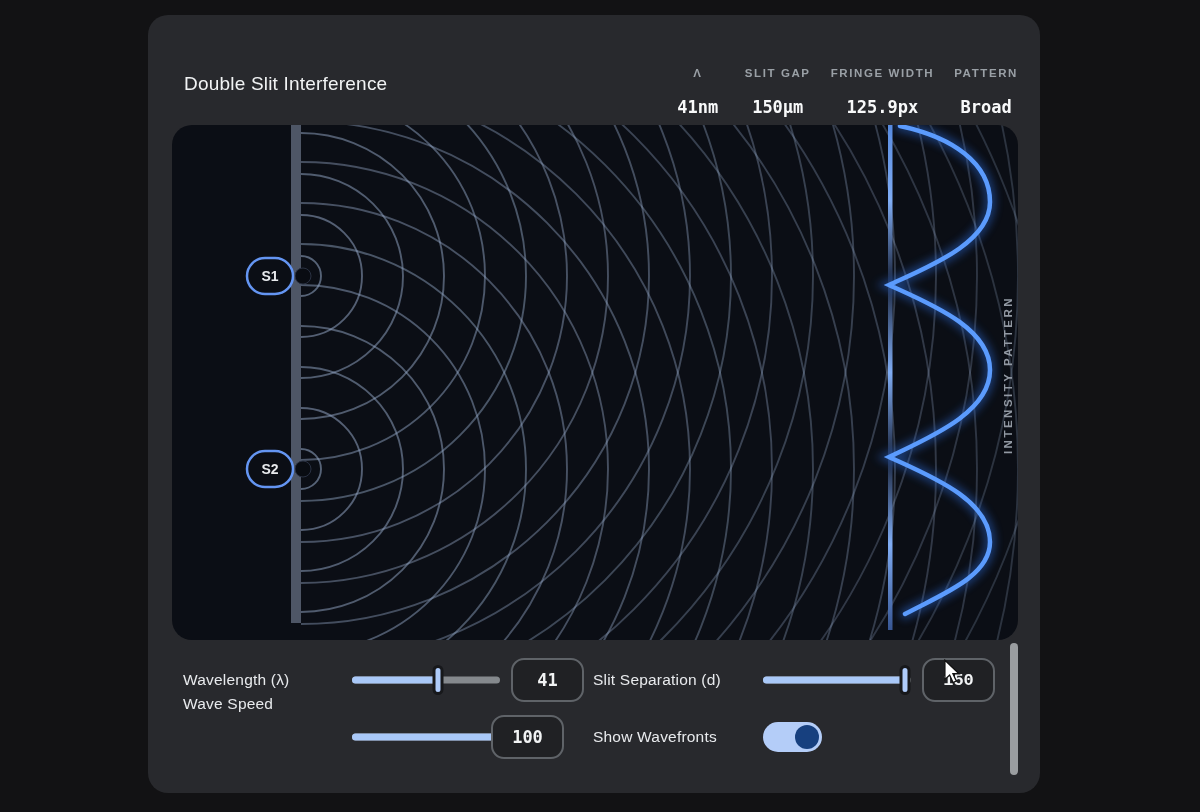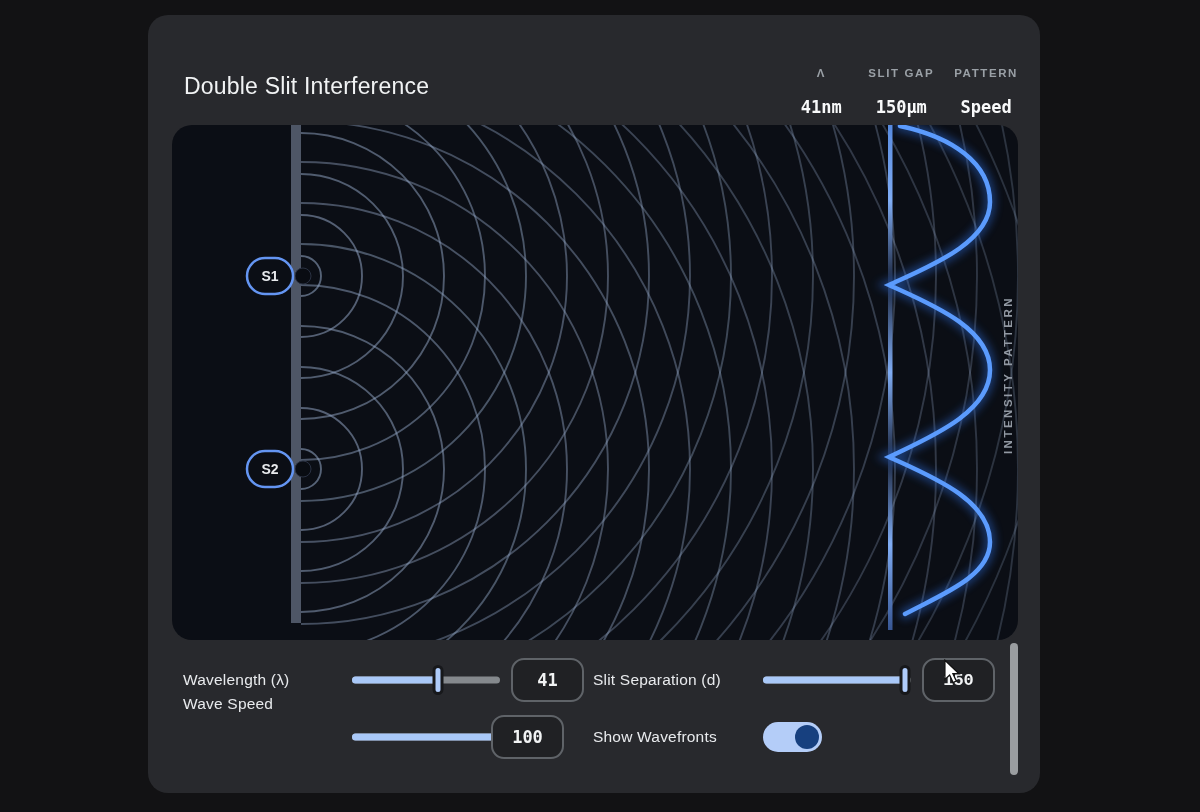--- a/index.html
+++ b/index.html
@@ -9,21 +9,21 @@
     font-family:"Liberation Sans", sans-serif;
     -webkit-font-smoothing:antialiased;
   }
   .card{
     position:absolute;left:148px;top:15px;width:892px;height:778px;
     background:#28292d;border-radius:20px;
   }
   
   .title{
     position:absolute;left:36px;top:58px;
-    color:#f1f3f4;font-size:23px;font-weight:500;letter-spacing:.2px;text-align:right;
+    color:#f1f3f4;font-size:19px;font-weight:500;letter-spacing:.2px;text-align:right;
   }
   .stats{
     position:absolute;right:22px;top:52px;
     display:flex;gap:20px;align-items:flex-start;
   }
   .stat{display:flex;flex-direction:column;align-items:center;min-width:54px;}
   .stat-label{
     color:#9aa0a6;font-size:11.5px;font-weight:600;letter-spacing:1.6px;
     text-transform:uppercase;white-space:nowrap;
   }
@@ -88,22 +88,26 @@
   <div class="stats">
     <div class="stat">
       <span class="stat-label">Λ</span>
       <span class="stat-value">41nm</span>
     </div>
     <div class="stat">
       <span class="stat-label">SLIT GAP</span>
       <span class="stat-value">150μm</span>
     </div>
     <div class="stat">
+      <span class="stat-label">FRINGE WIDTH</span>
+      <span class="stat-value">125.9px</span>
+    </div>
+    <div class="stat">
       <span class="stat-label">PATTERN</span>
-      <span class="stat-value">Speed</span>
+      <span class="stat-value">Broad</span>
     </div>
   </div>
 
   <div class="sim">
     <svg width="846" height="515" viewBox="0 0 846 515">
       <defs>
         <clipPath id="rightOfBarrier">
             <rect x="129" y="0" width="717" height="515"></rect>
           </clipPath>
         <linearGradient id="screenGrad" x1="0" y1="0" x2="0" y2="1">

